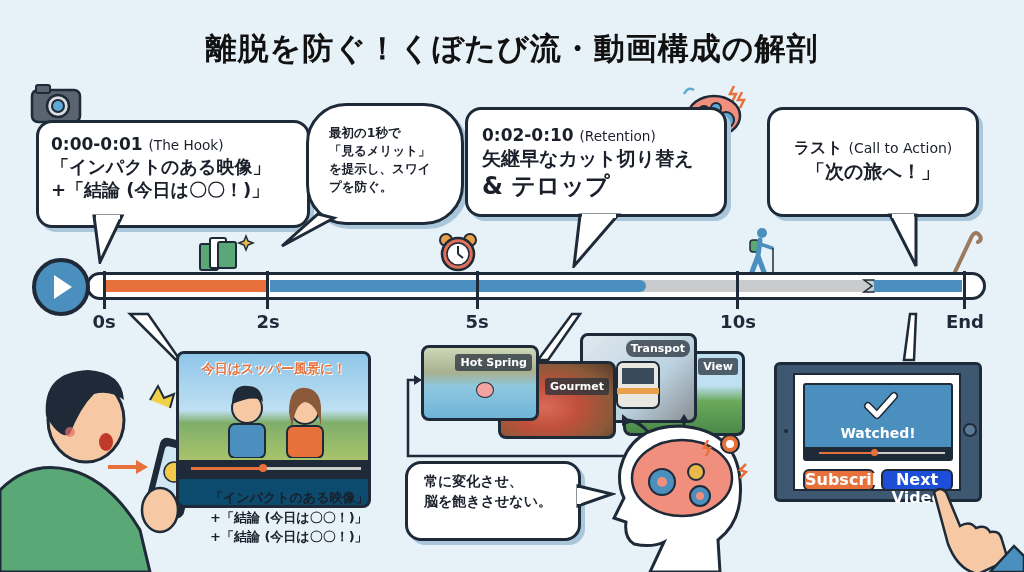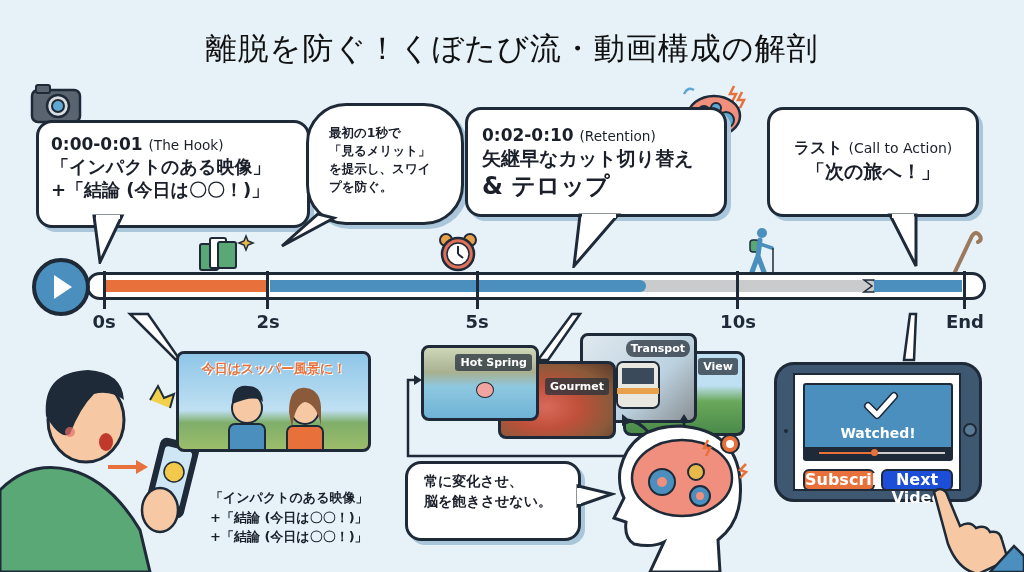--- a/index.html
+++ b/index.html
@@ -6,21 +6,21 @@
   html, body { width: 1024px; height: 572px; overflow: hidden; }
   body {
     background: #e6f1f8;
     font-family: "DejaVu Sans", "Liberation Sans", sans-serif;
     color: #1a1f2a;
     position: relative;
   }
   .abs { position: absolute; }
   .title {
     position: absolute; left: 0; top: 28px; width: 1024px; text-align: center;
-    font-size: 31px; font-weight: normal; letter-spacing: 1px; color: #111;
+    font-size: 31px; font-weight: bold; letter-spacing: 1px; color: #111;
   }
   .bubble {
     position: absolute; background: #fff; border: 3px solid #1e2a38;
     border-radius: 16px; box-shadow: 4px 4px 0 #a9c6da;
   }
   .bubble .txt { font-weight: bold; line-height: 1.3; }
   .bubble .sub { font-weight: normal; font-size: 0.8em; }
   .tick-label { position: absolute; top: 311px; font-size: 18px; font-weight: bold; color: #1e2a38; transform: translateX(-50%); }
   .tick { position: absolute; top: 271px; width: 3px; height: 38px; background: #1e2a38; }
   .frame { position: absolute; border: 3px solid #1e2a38; border-radius: 8px; overflow: hidden; }
@@ -187,21 +187,21 @@
     <path d="M150,40 l8,-14 l6,12 l10,-4 l-4,14" fill="#f2d14a" stroke="#1e2a38" stroke-width="2"></path>
     <line x1="108" y1="107" x2="136" y2="107" stroke="#e8703a" stroke-width="4"></line>
     <polygon points="136,100 148,107 136,114" fill="#e8703a"></polygon>
     <rect x="152" y="80" width="40" height="76" rx="7" fill="#1e2a38" transform="rotate(14 172 118)"></rect>
     <rect x="158" y="88" width="28" height="58" rx="4" fill="#cfe6f5" transform="rotate(14 172 118)"></rect>
     <circle cx="174" cy="112" r="10" fill="#f2c94a" stroke="#1e2a38" stroke-width="1.5"></circle>
     <ellipse cx="160" cy="150" rx="18" ry="22" fill="#f6c9a4" stroke="#1e2a38" stroke-width="2.5"></ellipse>
   </svg>
 </div>
 
-<div class="frame" style="left:176px;top:351px;width:195px;height:101px;background:#7f1d1d;">
+<div class="frame" style="left:176px;top:351px;width:195px;height:157px;background:#0c4a6e;">
   <div class="abs" style="left:0;top:0;width:195px;height:125px;background:linear-gradient(#8fc6e8 0%,#bfe0f2 45%,#7fae6a 55%,#a8c46a 85%,#1e2a38 85%);"></div>
   <div class="abs" style="left:0;top:6px;width:190px;text-align:center;color:#e8703a;font-weight:bold;font-size:13px;text-shadow:1px 1px 0 #fff,-1px -1px 0 #fff;">今日はスッパー風景に！</div>
   <svg class="abs" style="left:30px;top:24px;" width="140" height="80">
     <circle cx="38" cy="30" r="15" fill="#f6c9a4" stroke="#1e2a38" stroke-width="2"></circle>
     <path d="M23,26 q0,-20 16,-18 q14,0 15,16 q-8,-8 -31,2z" fill="#1e2a38"></path>
     <rect x="20" y="46" width="36" height="34" rx="6" fill="#4a8fbd" stroke="#1e2a38" stroke-width="2"></rect>
     <circle cx="96" cy="32" r="14" fill="#f6c9a4" stroke="#1e2a38" stroke-width="2"></circle>
     <path d="M80,34 q0,-26 17,-24 q16,2 15,24 l0,14 q-4,-22 -16,-24 q-10,2 -13,26z" fill="#8b5a3a"></path>
     <rect x="78" y="48" width="36" height="32" rx="6" fill="#e8703a" stroke="#1e2a38" stroke-width="2"></rect>
   </svg>
@@ -265,21 +265,21 @@
     <circle cx="96" cy="52" r="8" fill="#e8b84a" stroke="#1e2a38" stroke-width="2"></circle>
     <circle cx="100" cy="76" r="10" fill="#4a8fbd" stroke="#1e2a38" stroke-width="2"></circle>
     <circle cx="100" cy="76" r="4" fill="#f08f7e"></circle>
     <circle cx="130" cy="24" r="9" fill="#e8703a" stroke="#1e2a38" stroke-width="2"></circle>
     <circle cx="130" cy="24" r="4" fill="#fff"></circle>
     <path d="M108,20 l-4,8 l6,0 l-4,8" stroke="#e8703a" stroke-width="2.5" fill="none"></path>
     <path d="M146,44 l-6,6 l6,2 l-6,6" stroke="#e8703a" stroke-width="2.5" fill="none"></path>
   </svg>
 </div>
 
-<div class="abs" style="left:774px;top:362px;width:208px;height:140px;background:#3e5872;border:3px solid #1e2a38;border-radius:20px;">
+<div class="abs" style="left:774px;top:362px;width:208px;height:140px;background:#3e5872;border:3px solid #1e2a38;border-radius:6px;">
   <div class="abs" style="left:7px;top:64px;width:4px;height:4px;border-radius:50%;background:#1e2a38;"></div>
   <div class="abs" style="left:186px;top:58px;width:14px;height:14px;border-radius:50%;border:2px solid #1e2a38;background:#5a7a96;"></div>
   <div class="abs" style="left:16px;top:8px;width:168px;height:118px;background:#fff;border:2px solid #1e2a38;">
     <div class="abs" style="left:8px;top:8px;width:150px;height:78px;background:#4a8fbd;border:2px solid #1e2a38;border-radius:3px;">
       <svg class="abs" style="left:58px;top:6px;" width="36" height="30">
         <polyline points="5,15 14,24 31,5" stroke="#1e2a38" stroke-width="8" fill="none" stroke-linecap="round" stroke-linejoin="round"></polyline>
         <polyline points="5,15 14,24 31,5" stroke="#fff" stroke-width="5" fill="none" stroke-linecap="round" stroke-linejoin="round"></polyline>
       </svg>
       <div class="abs" style="left:0;top:40px;width:146px;text-align:center;color:#fff;font-weight:bold;font-size:14px;">Watched!</div>
       <div class="abs" style="left:0;top:62px;width:146px;height:12px;background:#1e2a38;">

